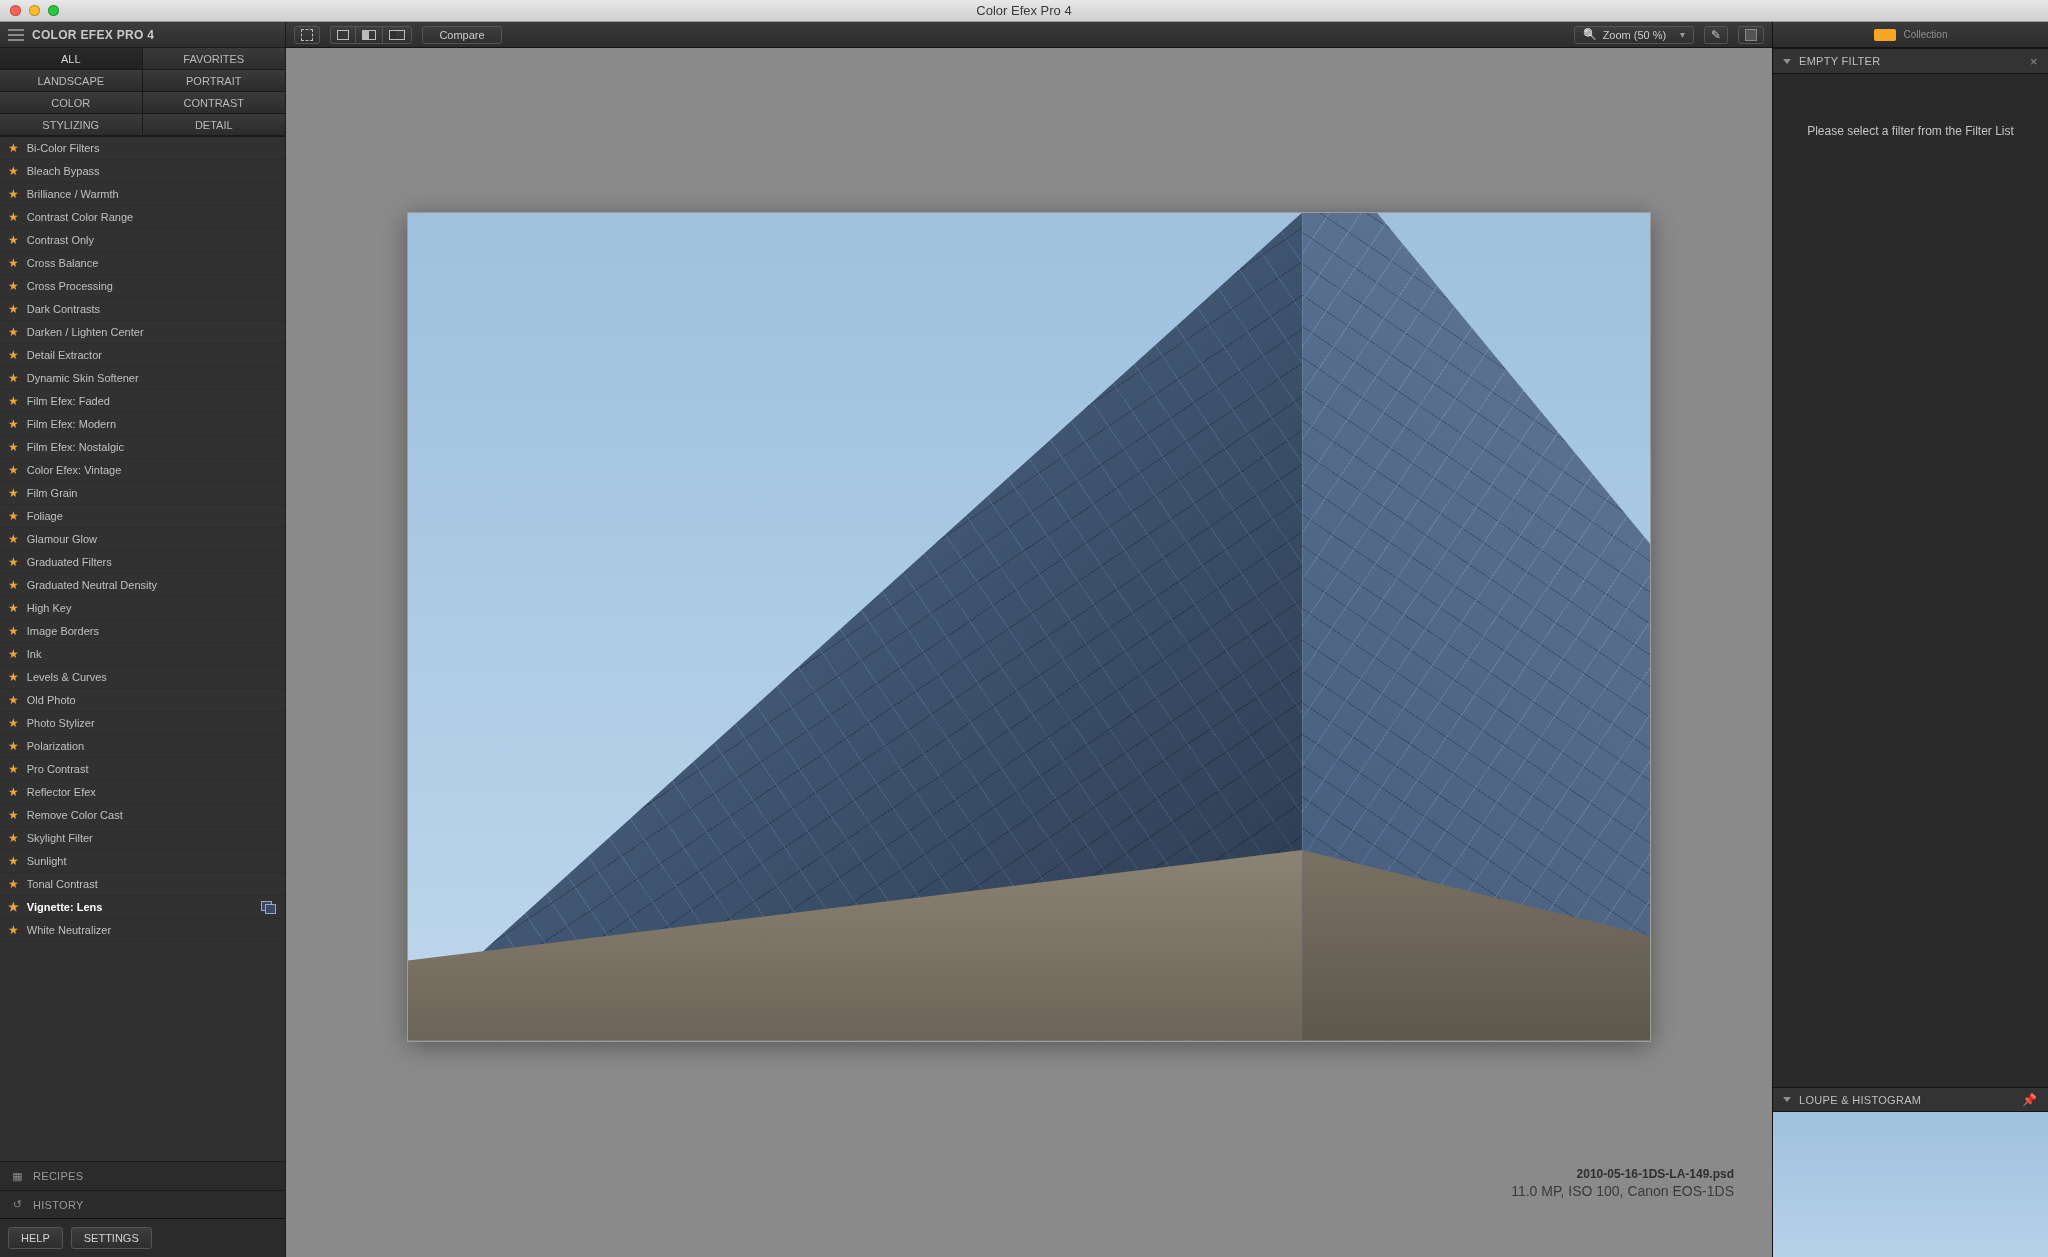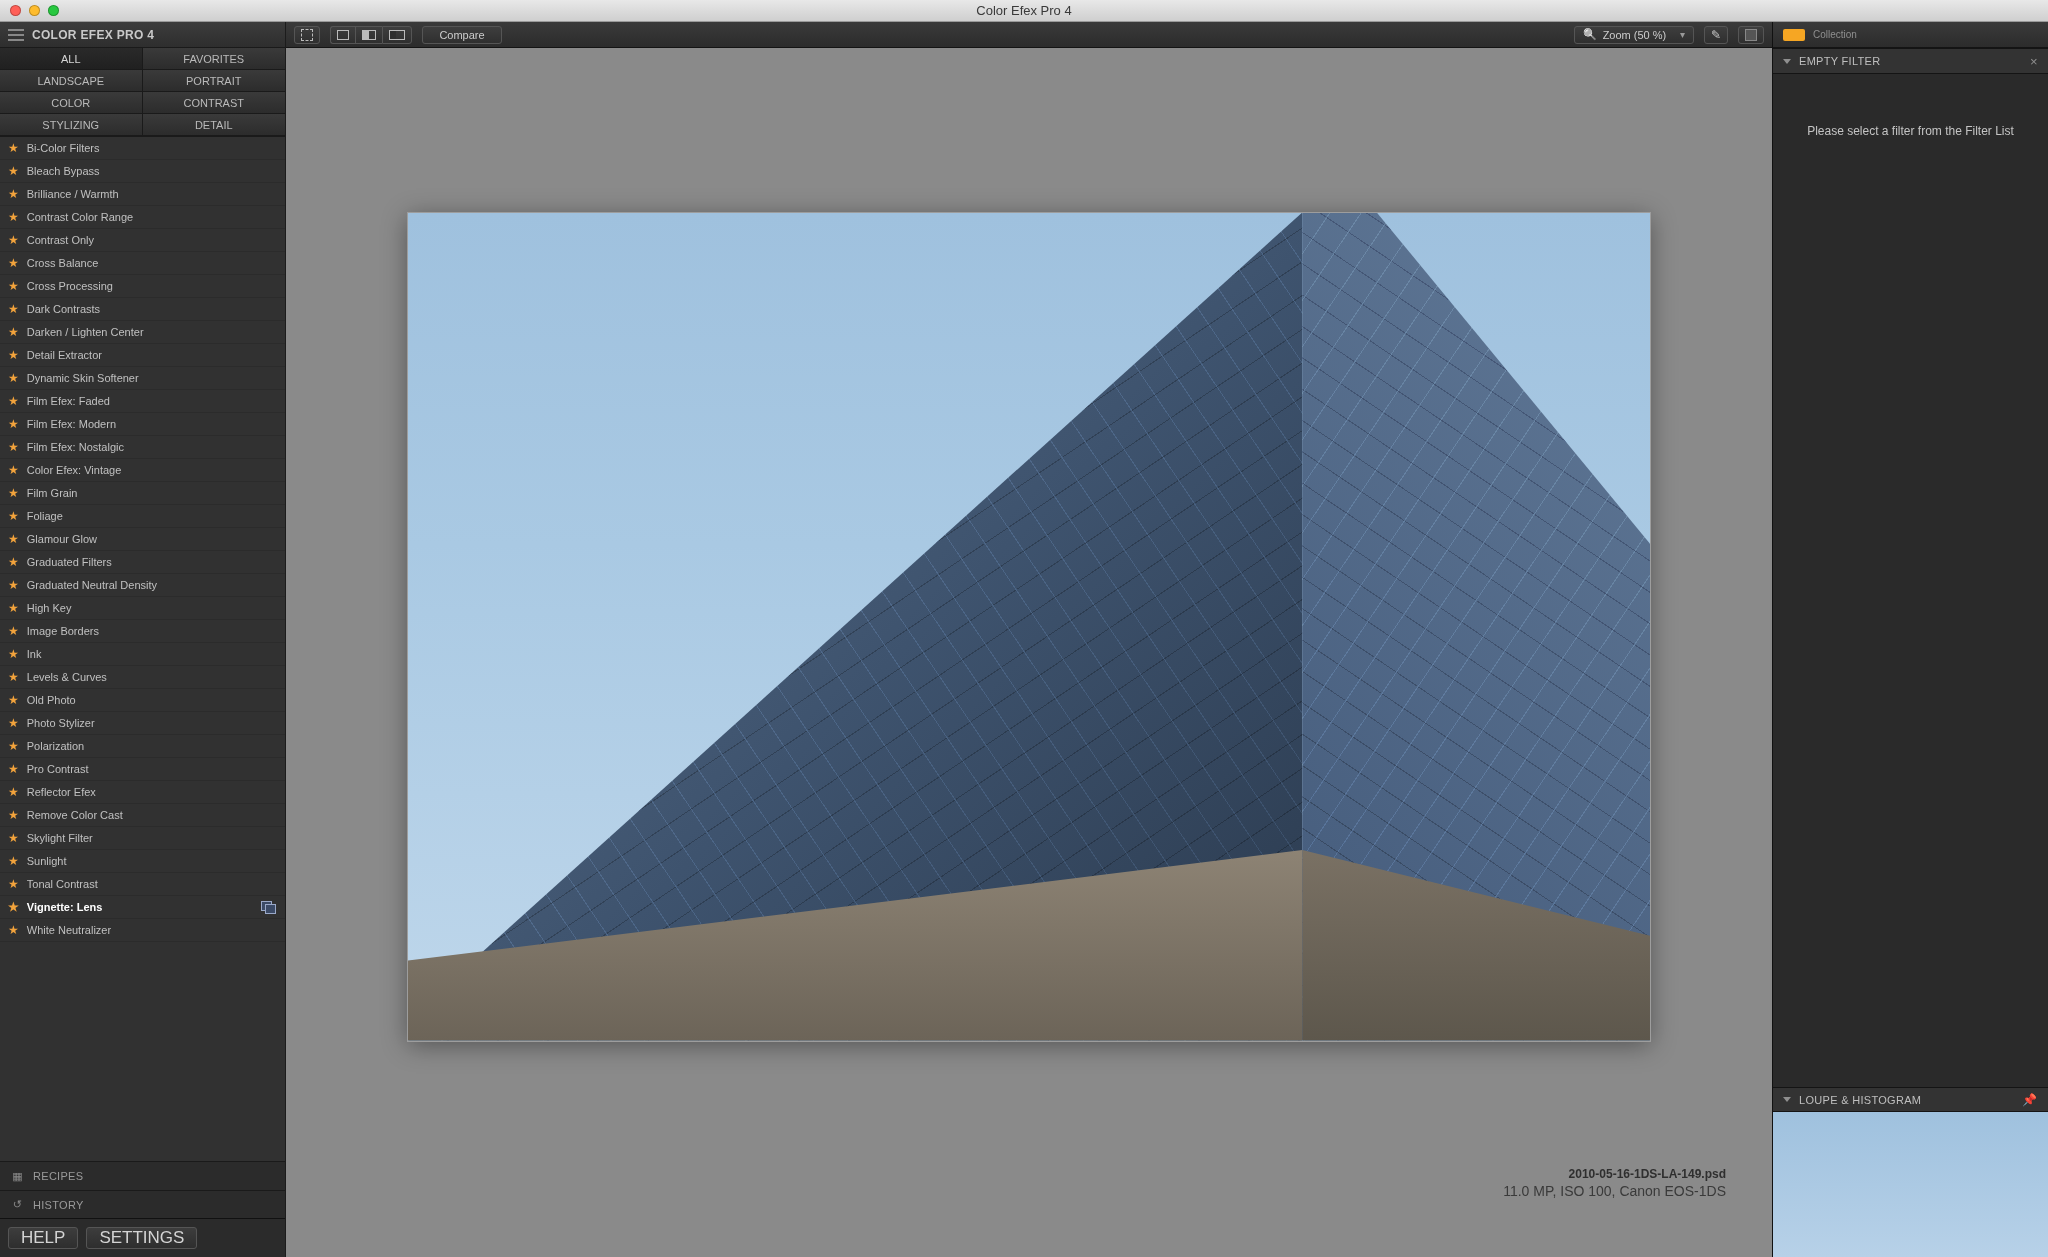--- a/index.html
+++ b/index.html
@@ -106,21 +106,21 @@
   .section-row:first-child { border-top: none; }
 
   .footer-buttons {
     display: flex; gap: 8px; padding: 8px;
     border-top: 1px solid #111;
     background: #2b2b2b;
   }
   .btn {
     height: 22px; padding: 0 12px; border: 1px solid #555; border-radius: 3px;
     background: linear-gradient(#3d3d3d,#2e2e2e);
-    color: #d4d4d4; font-size: 17px; display: flex; align-items: center; justify-content: center;
+    color: #d4d4d4; font-size: 11px; display: flex; align-items: center; justify-content: center;
     cursor: pointer;
   }
 
   
   .center {
     flex: 1; display: flex; flex-direction: column; background: #7f1d1d;
   }
   .center-toolbar {
     height: 26px; display: flex; align-items: center;
     background: linear-gradient(#3a3a3a,#2c2c2c);
@@ -193,33 +193,33 @@
     clip-path: polygon(0% 100%, 72% 100%, 72% 0%, 4% 92%);
   }
   .bld .grid-right {
     background-image:
       repeating-linear-gradient(-56deg, rgba(255,255,255,.6) 0 1px, transparent 1px 26px),
       repeating-linear-gradient(34deg, rgba(0,0,0,.7) 0 1px, transparent 1px 26px);
     clip-path: polygon(72% 100%, 100% 100%, 100% 40%, 78% 0%, 72% 0%);
   }
 
   .img-meta {
-    position: absolute; right: 46px; bottom: 58px; text-align: right;
+    position: absolute; right: 38px; bottom: 58px; text-align: right;
     color: #2f2f2f; font-size: 12px; font-weight: 600;
   }
   .img-meta .sub { font-weight: 400; font-size: 14px; margin-top: 2px; color: #3a3a3a; }
 
   
   .right {
     width: 276px; background: #2a2a2a; border-left: 1px solid #111;
     display: flex; flex-direction: column;
   }
   .right-top {
     height: 26px; background: linear-gradient(#3a3a3a,#2c2c2c);
-    border-bottom: 1px solid #141414; display: flex; align-items: center; justify-content: flex-start;
+    border-bottom: 1px solid #141414; display: flex; align-items: center; justify-content: center;
     padding: 8px 10px; gap: 8px;
   }
   .right-top .nik {
     width: 22px; height: 12px; background: #f6a623; border-radius: 2px;
   }
   .right-top .coll { color: #8f8f8f; font-size: 10px; }
 
   .right-title {
     height: 44px; display: flex; align-items: center; padding: 0 14px;
     color: #d7d7d7; font-size: 19px; font-weight: 300;

